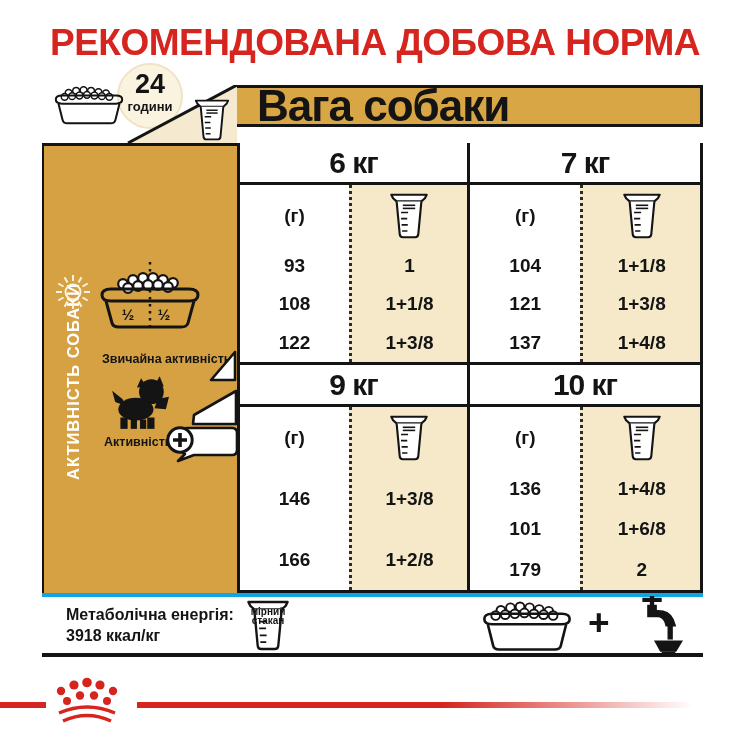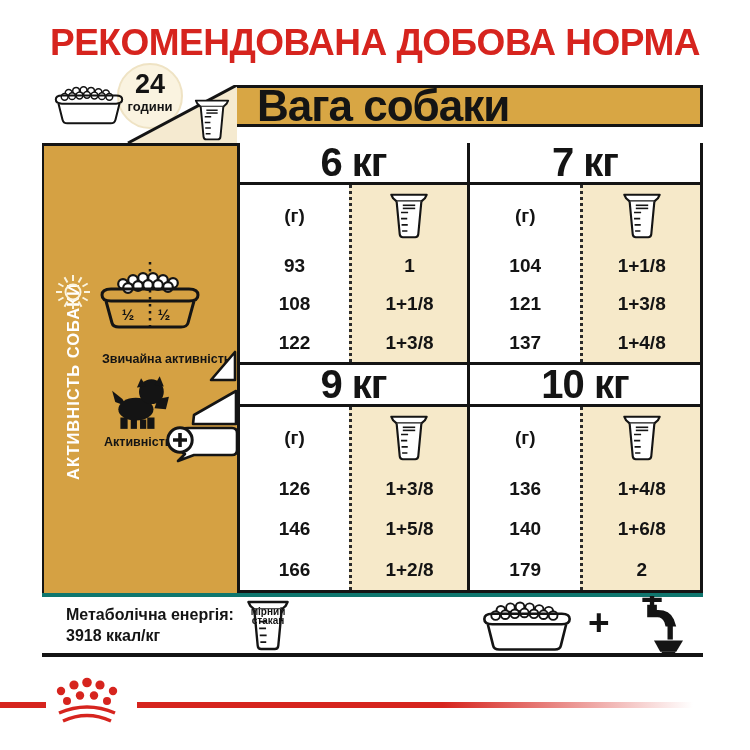--- a/index.html
+++ b/index.html
@@ -48,33 +48,33 @@
   .pluscirc{left:121px;top:279px;width:30px;height:30px;}
 
   
   .grid{left:237px;top:143px;width:466px;height:450px;box-sizing:border-box;
         border:3px solid #141414;border-top:none;display:grid;
         grid-template-columns:1fr 1fr;grid-template-rows:222px 1fr;}
   .sec{display:flex;flex-direction:column;box-sizing:border-box;min-width:0;}
   .sec-l{border-right:3px solid #141414;}
   .sec-t{border-bottom:3px solid #141414;}
   .sec-h{height:39px;flex:none;border-bottom:3px solid #141414;display:flex;align-items:center;
-         justify-content:center;font-size:40px;font-weight:bold;background:#fff;letter-spacing:-1px;}
+         justify-content:center;font-size:30px;font-weight:bold;background:#fff;letter-spacing:-1px;}
   .sec-b{flex:1;display:flex;min-height:0;}
   .col{display:flex;flex-direction:column;box-sizing:border-box;}
   .col-g{width:48%;background:#fff;}
   .col-c{width:52%;background:#f6e9c9;border-left:3px dotted #2a2a2a;}
   .cell{flex:1;display:flex;align-items:center;justify-content:center;
         font-size:19px;font-weight:bold;}
   .cell-ic{flex:none;height:62px;}
   .cupicon{width:40px;height:46px;}
 
   
   .footer{left:42px;top:593px;width:661px;height:64px;box-sizing:border-box;background:#fff;
-          border-top:4px solid #0f766e;border-bottom:4px solid #141414;text-decoration:underline;}
+          border-top:4px solid #0ea5e9;border-bottom:4px solid #141414;text-decoration:underline;}
   .energy{left:24px;top:7px;font-size:16px;font-weight:bold;line-height:21px;}
   .fcup{left:198px;top:3px;width:56px;height:51px;}
   .fcup svg{width:100%;height:100%;display:block;}
   .cup-words{position:absolute;top:7px;left:0;width:100%;text-align:center;
              font-size:10px;font-weight:bold;line-height:9px;}
   .equiv{left:263px;top:17px;font-size:16.5px;font-weight:bold;white-space:nowrap;}
   .fbowl{left:428px;top:2px;width:114px;height:54px;}
   .fplus{left:546px;top:5px;font-size:37px;font-weight:bold;}
   .ftap{left:580px;top:-1px;width:62px;height:60px;}
 
@@ -260,46 +260,44 @@
         <div class="cell">1+4/8</div>
       </div>
     </div>
   </div>
 
   <div class="sec sec-l">
     <div class="sec-h">9 кг</div>
     <div class="sec-b">
       <div class="col col-g">
         <div class="cell cell-ic">(г)</div>
-        <div class="cell">126</div>
         <div class="cell">146</div>
         <div class="cell">166</div>
       </div>
       <div class="col col-c">
         <div class="cell cell-ic">
             <svg class="cupicon" viewBox="0 0 44 52">
               <use href="#sym-cup"></use>
               <rect x="15" y="13" width="14" height="1.8" fill="#141414"></rect>
               <rect x="15" y="16.5" width="14" height="1.8" fill="#141414"></rect>
             </svg>
           </div>
         <div class="cell">1+3/8</div>
-        <div class="cell">1+5/8</div>
         <div class="cell">1+2/8</div>
       </div>
     </div>
   </div>
 
   <div class="sec">
     <div class="sec-h">10 кг</div>
     <div class="sec-b">
       <div class="col col-g">
         <div class="cell cell-ic">(г)</div>
         <div class="cell">136</div>
-        <div class="cell">140</div>
+        <div class="cell">101</div>
         <div class="cell">179</div>
       </div>
       <div class="col col-c">
         <div class="cell cell-ic">
             <svg class="cupicon" viewBox="0 0 44 52">
               <use href="#sym-cup"></use>
               <rect x="15" y="13" width="14" height="1.8" fill="#141414"></rect>
               <rect x="15" y="16.5" width="14" height="1.8" fill="#141414"></rect>
             </svg>
           </div>

